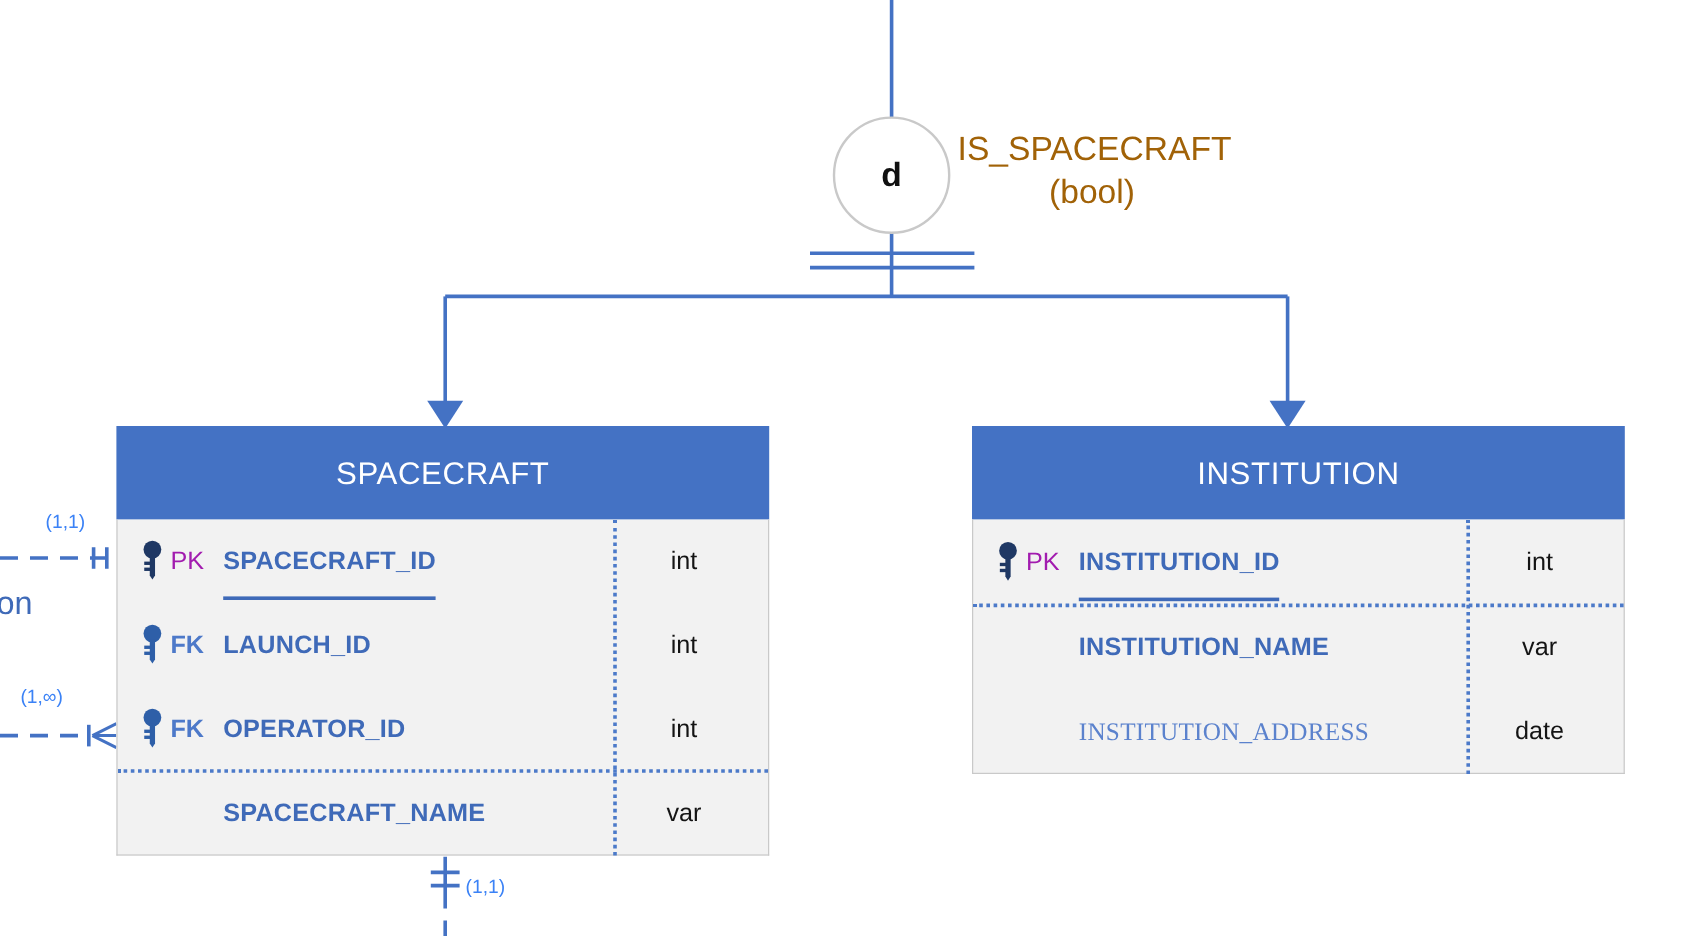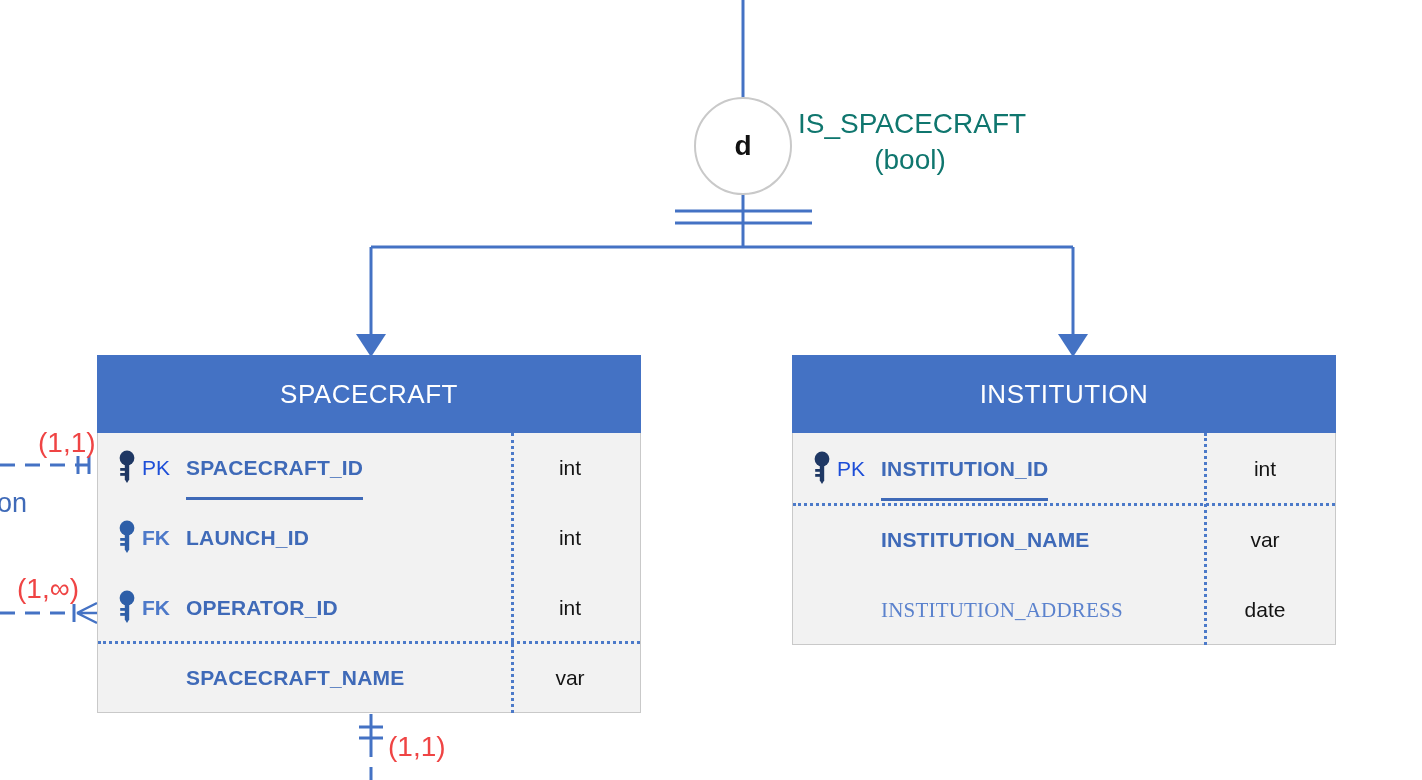--- a/index.html
+++ b/index.html
@@ -12,51 +12,51 @@
   
   .spec-circle{
     position:absolute;left:694px;top:97px;width:94px;height:94px;
     background:#ffffff;border:2.5px solid #c9c9c9;border-radius:50%;
     display:flex;align-items:center;justify-content:center;z-index:2;
   }
   .spec-circle .d{font-size:28px;font-weight:700;color:#111;}
 
   .spec-label{
     position:absolute;left:798px;top:106px;width:224px;z-index:2;
-    text-align:center;color:#0f766e;font-size:28px;line-height:36px;
+    text-align:center;color:#a16207;font-size:28px;line-height:36px;
   }
 
   
   .etable{position:absolute;width:544px;z-index:1;}
   .etable .ehead{
     height:78px;background:#4472c4;color:#ffffff;
     display:flex;align-items:center;justify-content:center;
     font-size:26px;letter-spacing:.5px;
   }
   .etable .ebody{
     position:relative;background:#f2f2f2;
     border:1.5px solid #c9c9c9;border-top:none;box-sizing:border-box;
   }
   .erow{
     display:grid;grid-template-columns:26px 44px 1fr 128px;
     align-items:center;height:70px;padding-left:18px;box-sizing:border-box;
   }
   .erow .keyicon{width:22px;height:36px;}
   .erow .keylabel{font-size:21px;}
-  .keylabel.pk{color:#1d4ed8;}
+  .keylabel.pk{color:#a21caf;}
   .keylabel.fk{color:#4d79c9;font-weight:bold;}
   .erow .aname{font-size:21px;font-weight:700;color:#3f6ab8;letter-spacing:.2px;}
   .erow .aname.plain{font-weight:400;color:#5b82cd;font-family:Liberation Serif, serif;}
   .erow .aname .u{border-bottom:3px solid #3f6ab8;padding-bottom:18px;}
   .erow .atype{font-size:21px;color:#141414;text-align:center;padding-right:12px;}
   .vdiv{position:absolute;top:0;width:0;border-left:3px dotted #4c7ac9;}
   .hdiv{position:absolute;left:0;right:0;height:0;border-top:3px dotted #4c7ac9;}
 
   
-  .cardlabel{position:absolute;color:#ef4444;font-size:28px;z-index:2;}
+  .cardlabel{position:absolute;color:#3b82f6;font-size:16px;z-index:2;}
   .edge-fragment{position:absolute;left:-3px;top:488px;color:#3f6ab8;font-size:27px;z-index:2;}
 </style>
 </head>
 <body>
 
 <svg class="overlay" width="1422" height="780" viewBox="0 0 1422 780">
 
   <path d="M743 0 V247" stroke="#4472c4" stroke-width="3" fill="none"></path>
 
   <path d="M675 211 H812 M675 223 H812" stroke="#4472c4" stroke-width="3" fill="none"></path>
@@ -147,21 +147,21 @@
 
     <div class="erow">
       <span class="keyicon"></span>
       <span class="keylabel"></span>
       <span class="aname">SPACECRAFT_NAME</span>
       <span class="atype">var</span>
     </div>
   </div>
 </div>
 
-<div class="etable" style="left:792px;top:355px;">
+<div class="etable" style="left:810px;top:355px;">
   <div class="ehead">
     <span>INSTITUTION</span>
   </div>
   <div class="ebody" style="height:212px;">
     <div class="vdiv" style="left:411px;height:212px;"></div>
     <div class="hdiv" style="top:70px;"></div>
 
     <div class="erow" style="height:72px;">
       <span class="keyicon">
         <svg viewBox="0 0 22 34" width="22" height="34">

